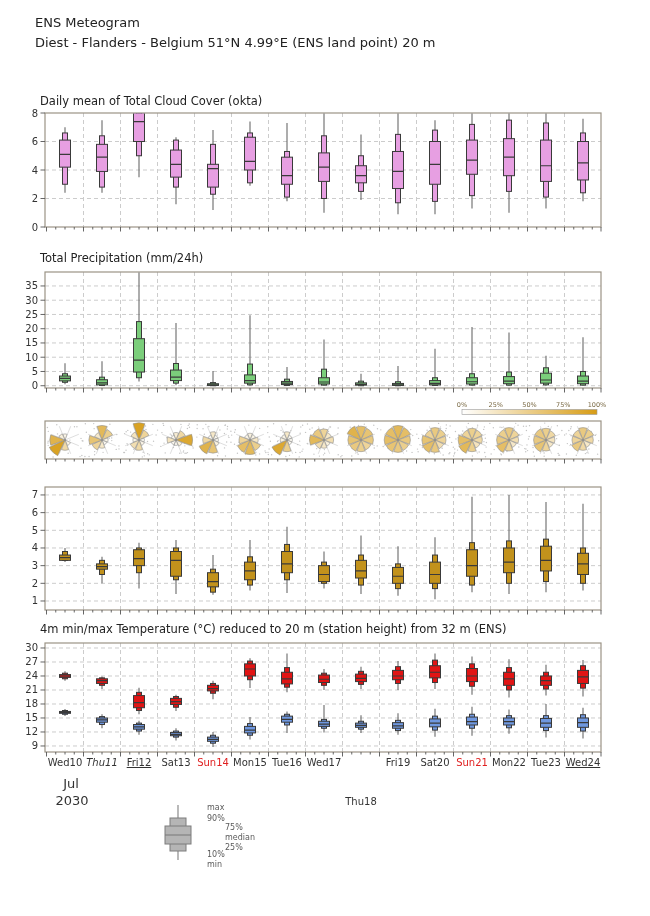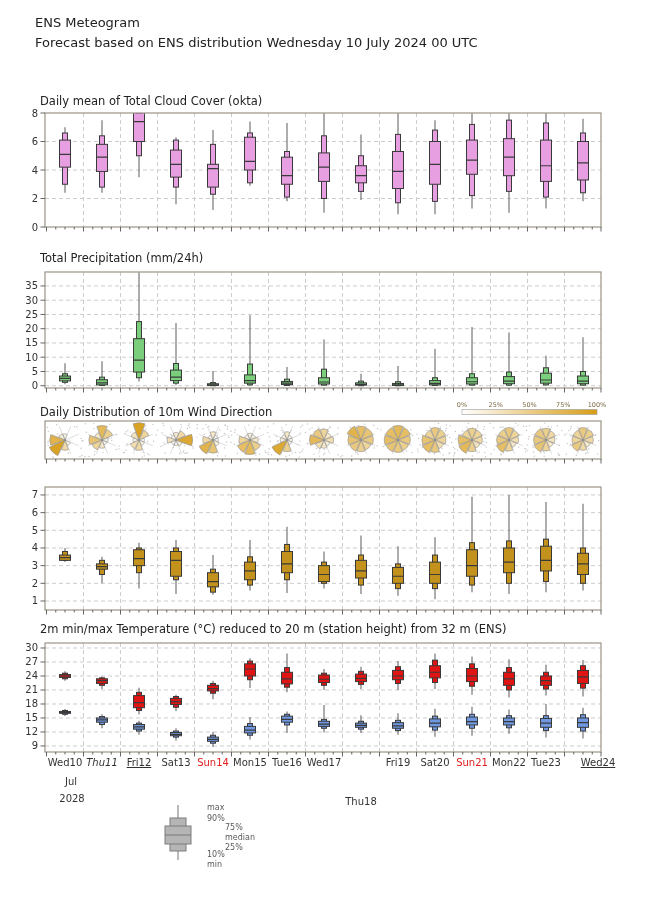--- a/index.html
+++ b/index.html
@@ -4,30 +4,30 @@
 <style>
   html,body{margin:0;padding:0;background:#fff;}
   .page{position:relative;width:642px;height:916px;background:#fff;overflow:hidden;
         font-family:"DejaVu Sans","Liberation Sans",sans-serif;color:#222;}
   .hdr{position:absolute;left:35px;top:13px;font-size:13px;line-height:20px;color:#222;}
   .panel-title{position:absolute;left:40px;font-size:11.5px;color:#222;white-space:nowrap;}
   svg.chart{position:absolute;left:0;}
   .xlabels{position:absolute;top:757px;left:0;width:650px;height:14px;font-size:10px;color:#333;}
   .xlabels span{position:absolute;transform:translateX(-50%);white-space:nowrap;}
   .xlabels span.sun{color:#e02020;}
-  .subdate{position:absolute;font-size:10px;color:#333;transform:translateX(-50%);white-space:nowrap;text-align:right;}
+  .subdate{position:absolute;font-size:13px;color:#333;transform:translateX(-50%);white-space:nowrap;text-align:right;}
 </style>
 </head>
 <body>
 
 <div class="page">
 
   <div class="hdr">
     <div>ENS Meteogram</div>
-    <div>Forecast based on ENS distribution Wednesday 10 July 2024 00 UTC</div>
+    <div>Diest - Flanders - Belgium 51°N 4.99°E (ENS land point) 20 m</div>
   </div>
 
   <div class="panel-title" style="top:94px">Daily mean of Total Cloud Cover (okta)</div>
   <svg class="chart" id="svg-cloud" width="650" height="136" style="top:104px">
       <line x1="45" y1="94.5" x2="601" y2="94.5" stroke="#cccccc" stroke-width="1" stroke-dasharray="4 3"></line>
       <line x1="45" y1="66" x2="601" y2="66" stroke="#cccccc" stroke-width="1" stroke-dasharray="4 3"></line>
       <line x1="45" y1="37.5" x2="601" y2="37.5" stroke="#cccccc" stroke-width="1" stroke-dasharray="4 3"></line>
       <line x1="83.5" y1="9" x2="83.5" y2="123" stroke="#cccccc" stroke-width="1" stroke-dasharray="4 3"></line>
       <line x1="120.5" y1="9" x2="120.5" y2="123" stroke="#cccccc" stroke-width="1" stroke-dasharray="4 3"></line>
       <line x1="157.5" y1="9" x2="157.5" y2="123" stroke="#cccccc" stroke-width="1" stroke-dasharray="4 3"></line>
@@ -347,21 +347,20 @@
         <rect x="543.5" y="105.76412776412776" width="5" height="17.100737100737106" fill="#7bce7b" stroke="#3a3a3a" stroke-width="1"></rect>
         <rect x="540.5" y="111.17936117936118" width="11" height="9.975429975429975" fill="#7bce7b" stroke="#3a3a3a" stroke-width="1"></rect>
         <line x1="540.5" y1="118.01965601965603" x2="551.5" y2="118.01965601965603" stroke="#3a3a3a" stroke-width="1.2"></line>
         <line x1="583" y1="123.71990171990171" x2="583" y2="75.26781326781327" stroke="#6a6a6a" stroke-width="1.1"></line>
         <rect x="580.5" y="109.46928746928747" width="5" height="13.68058968058969" fill="#7bce7b" stroke="#3a3a3a" stroke-width="1"></rect>
         <rect x="577.5" y="114.02948402948402" width="11" height="7.695331695331703" fill="#7bce7b" stroke="#3a3a3a" stroke-width="1"></rect>
         <line x1="577.5" y1="119.15970515970515" x2="588.5" y2="119.15970515970515" stroke="#3a3a3a" stroke-width="1.2"></line>
       </g>
     </svg>
 
-  <div class="panel-title" style="top:405px">Daily Distribution of 10m Wind Direction</div>
   <svg class="chart" id="svg-rose" width="650" height="68" style="top:398px">
       <defs>
         <linearGradient id="roseGrad" x1="0" y1="0" x2="1" y2="0">
           <stop offset="0%" stop-color="#ffffff"></stop>
           <stop offset="100%" stop-color="#d79c15"></stop>
         </linearGradient>
       </defs>
       <rect x="462" y="11.5" width="135" height="5" fill="url(#roseGrad)" stroke="#999" stroke-width="0.6"></rect>
       <text x="462" y="9" font-size="6.5" fill="#7a6a45" text-anchor="middle" font-family="&quot;DejaVu Sans&quot;,&quot;Liberation Sans&quot;,sans-serif">0%</text>
       <text x="495.75" y="9" font-size="6.5" fill="#7a6a45" text-anchor="middle" font-family="&quot;DejaVu Sans&quot;,&quot;Liberation Sans&quot;,sans-serif">25%</text>
@@ -1265,21 +1264,21 @@
         <rect x="543.5" y="57.13362068965519" width="5" height="42.413793103448256" fill="#c2921c" stroke="#3a3a3a" stroke-width="1"></rect>
         <rect x="540.5" y="64.20258620689657" width="11" height="24.74137931034481" fill="#c2921c" stroke="#3a3a3a" stroke-width="1"></rect>
         <line x1="540.5" y1="78.34051724137932" x2="551.5" y2="78.34051724137932" stroke="#3a3a3a" stroke-width="1.2"></line>
         <line x1="583" y1="108.38362068965517" x2="583" y2="21.78879310344827" stroke="#6a6a6a" stroke-width="1.1"></line>
         <rect x="580.5" y="65.96982758620689" width="5" height="35.344827586206904" fill="#c2921c" stroke="#3a3a3a" stroke-width="1"></rect>
         <rect x="577.5" y="71.27155172413794" width="11" height="21.206896551724128" fill="#c2921c" stroke="#3a3a3a" stroke-width="1"></rect>
         <line x1="577.5" y1="81.875" x2="588.5" y2="81.875" stroke="#3a3a3a" stroke-width="1.2"></line>
       </g>
     </svg>
 
-  <div class="panel-title" style="top:622px">2m min/max Temperature (°C) reduced to 20 m (station height) from 32 m (ENS)</div>
+  <div class="panel-title" style="top:622px">4m min/max Temperature (°C) reduced to 20 m (station height) from 32 m (ENS)</div>
   <svg class="chart" id="svg-temperature" width="650" height="132" style="top:630px">
       <line x1="45" y1="115.98073630136986" x2="601" y2="115.98073630136986" stroke="#cccccc" stroke-width="1" stroke-dasharray="4 3"></line>
       <line x1="45" y1="101.98244863013699" x2="601" y2="101.98244863013699" stroke="#cccccc" stroke-width="1" stroke-dasharray="4 3"></line>
       <line x1="45" y1="87.98416095890411" x2="601" y2="87.98416095890411" stroke="#cccccc" stroke-width="1" stroke-dasharray="4 3"></line>
       <line x1="45" y1="73.98587328767124" x2="601" y2="73.98587328767124" stroke="#cccccc" stroke-width="1" stroke-dasharray="4 3"></line>
       <line x1="45" y1="59.987585616438366" x2="601" y2="59.987585616438366" stroke="#cccccc" stroke-width="1" stroke-dasharray="4 3"></line>
       <line x1="45" y1="45.98929794520548" x2="601" y2="45.98929794520548" stroke="#cccccc" stroke-width="1" stroke-dasharray="4 3"></line>
       <line x1="45" y1="31.991010273972606" x2="601" y2="31.991010273972606" stroke="#cccccc" stroke-width="1" stroke-dasharray="4 3"></line>
       <line x1="45" y1="17.992722602739732" x2="601" y2="17.992722602739732" stroke="#cccccc" stroke-width="1" stroke-dasharray="4 3"></line>
       <line x1="83.5" y1="13" x2="83.5" y2="122" stroke="#cccccc" stroke-width="1" stroke-dasharray="4 3"></line>
@@ -1511,24 +1510,24 @@
       <span class="sun" style="left: 213px;">Sun14</span>
       <span style="left: 250px; text-align: center;">Mon15</span>
       <span style="left: 287px;">Tue16</span>
       <span style="left: 324px;">Wed17</span>
       <span style="left: 361px; margin-top: 39px;">Thu18</span>
       <span style="left: 398px;">Fri19</span>
       <span style="left: 435px;">Sat20</span>
       <span class="sun" style="left: 472px; text-align: center;">Sun21</span>
       <span style="left: 509px;">Mon22</span>
       <span style="left: 546px;">Tue23</span>
-      <span style="left: 598px; text-decoration: underline;">Wed24</span>
+      <span style="left: 583px; text-decoration: underline;">Wed24</span>
     </div>
   <div class="subdate" style="left:71px;top:776px">Jul</div>
-  <div class="subdate" style="left:72px;top:793px">2028</div>
+  <div class="subdate" style="left:72px;top:793px">2030</div>
 
   <svg class="chart" id="svg-legend" width="220" height="78" style="left:140px;top:798px">
       <line x1="38" y1="7" x2="38" y2="62" stroke="#808080" stroke-width="1.1"></line>
       <rect x="30" y="20" width="16" height="33" fill="#b5b5b5" stroke="#7d7d7d" stroke-width="1"></rect>
       <rect x="25" y="28" width="26" height="18" fill="#b5b5b5" stroke="#7d7d7d" stroke-width="1"></rect>
       <line x1="25" y1="37" x2="51" y2="37" stroke="#7d7d7d" stroke-width="1.1"></line>
       <text x="67" y="12" font-size="8" fill="#5a5a5a" text-anchor="start" font-family="&quot;DejaVu Sans&quot;,&quot;Liberation Sans&quot;,sans-serif">max</text>
       <text x="67" y="23" font-size="8" fill="#5a5a5a" text-anchor="start" font-family="&quot;DejaVu Sans&quot;,&quot;Liberation Sans&quot;,sans-serif">90%</text>
       <text x="85" y="32" font-size="8" fill="#5a5a5a" text-anchor="start" font-family="&quot;DejaVu Sans&quot;,&quot;Liberation Sans&quot;,sans-serif">75%</text>
       <text x="85" y="42" font-size="8" fill="#5a5a5a" text-anchor="start" font-family="&quot;DejaVu Sans&quot;,&quot;Liberation Sans&quot;,sans-serif">median</text>

